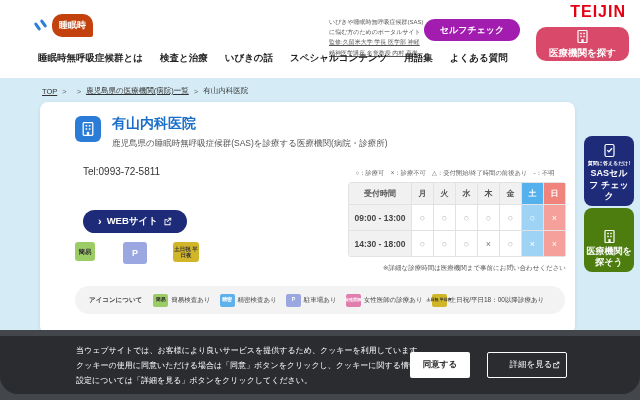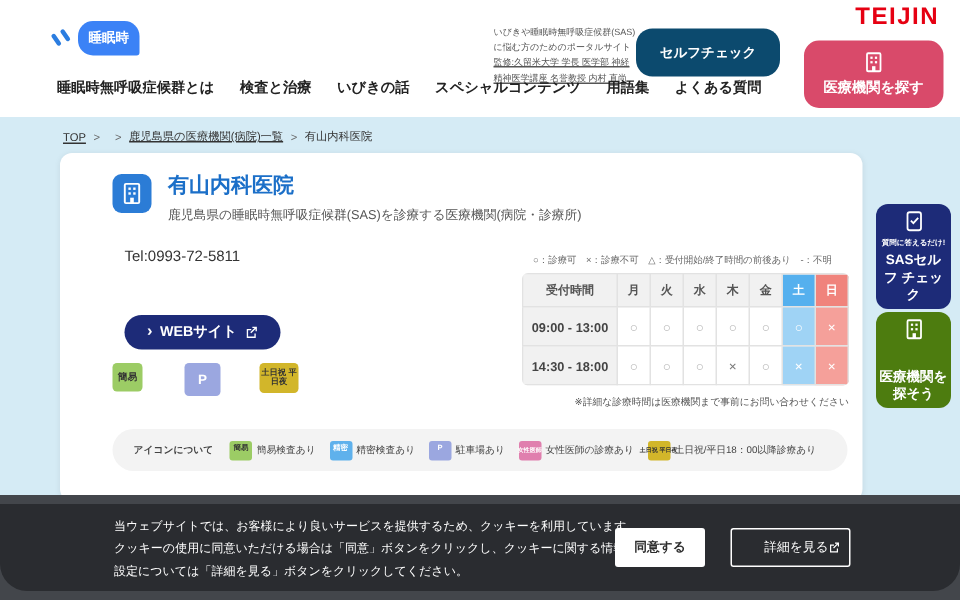--- a/index.html
+++ b/index.html
@@ -7,29 +7,29 @@
   body { font-family:"Liberation Sans","DejaVu Sans",sans-serif; overflow:hidden; }
   .page { position:relative; width:640px; height:400px; background:#d5ebf5; overflow:hidden; }
 
   
   .site-header { position:absolute; top:0; left:0; width:640px; height:78px; background:#fff; z-index:2; }
   .logo { position:absolute; left:36px; top:14px; display:flex; align-items:center; gap:6px; cursor:pointer; }
   .snore { position:relative; width:10px; height:14px; }
   .snore::before, .snore::after { content:""; position:absolute; width:3px; height:9px; border-radius:2px; background:#2b7de0; }
   .snore::before { left:0; top:3px; transform:rotate(-35deg); }
   .snore::after { left:6px; top:0; transform:rotate(-35deg); }
-  .logo-badge { background:#3b82f6; color:#fff; font-size:9px; font-weight:bold; padding:5px 7px; border-radius:10px 10px 2px 10px; }
+  .logo-badge { background:#c2410c; color:#fff; font-size:9px; font-weight:bold; padding:5px 7px; border-radius:10px 10px 2px 10px; }
   .logo-text { color:#1e73d2; font-size:17px; font-weight:800; letter-spacing:.5px; }
   .tagline { position:absolute; left:329px; top:17px; font-size:6px; color:#555; line-height:1.7; width:95px; }
   .tagline-link { text-decoration:underline; cursor:pointer; }
-  .selfcheck-btn { position:absolute; left:424px; top:19px; width:96px; height:32px; border:none; border-radius:11px; background:#0c4a6e; color:#fff; font-size:9px; font-weight:bold; cursor:pointer; }
+  .selfcheck-btn { position:absolute; left:424px; top:19px; width:96px; height:22px; border:none; border-radius:11px; background:#a21caf; color:#fff; font-size:9px; font-weight:bold; cursor:pointer; }
   .teijin { position:absolute; right:14px; top:3px; color:#e60012; font-size:16px; font-weight:900; letter-spacing:1px; }
   .main-nav { position:absolute; left:38px; top:52px; display:flex; gap:17px; }
   .nav-item { font-size:9.5px; font-weight:bold; color:#222; text-decoration:none; cursor:pointer; white-space:nowrap; }
-  .find-btn { position:absolute; right:11px; top:27px; width:93px; height:45px; background:#d94a6a; border:none; border-radius:10px; color:#fff; display:flex; flex-direction:column; align-items:center; justify-content:center; gap:3px; font-size:9.5px; font-weight:bold; cursor:pointer; z-index:3; }
+  .find-btn { position:absolute; right:11px; top:27px; width:93px; height:34px; background:#d94a6a; border:none; border-radius:10px; color:#fff; display:flex; flex-direction:column; align-items:center; justify-content:center; gap:3px; font-size:9.5px; font-weight:bold; cursor:pointer; z-index:3; }
 
   
   .breadcrumb { position:absolute; left:42px; top:86px; font-size:7.5px; color:#444; display:flex; align-items:center; gap:5px; }
   .crumb { text-decoration:underline; color:#333; cursor:pointer; }
   .crumb.current { text-decoration:none; cursor:default; }
   .crumb-sep { color:#666; }
 
   
   .card { position:absolute; left:40px; top:102px; width:535px; height:232px; background:#fff; border-radius:8px; box-shadow:0 1px 4px rgba(0,0,0,.08); }
   .clinic-icon { position:absolute; left:35px; top:14px; width:26px; height:26px; background:#2b7cd6; border-radius:6px; color:#fff; display:flex; align-items:center; justify-content:center; }
@@ -64,21 +64,21 @@
   .sched-note { position:absolute; left:308px; top:162px; width:218px; text-align:right; font-size:6.5px; color:#555; }
 
   
   .legend-bar { position:absolute; left:35px; top:184px; width:490px; height:28px; background:#f3f3f3; border-radius:14px; display:flex; align-items:center; gap:9px; padding:0 14px; font-size:6.5px; color:#444; white-space:nowrap; }
   .legend-item { display:flex; align-items:center; gap:3px; }
   .legend-bar .badge { width:15px; height:13px; font-size:5px; border-radius:2px; }
   .legend-bar .badge.two { font-size:4px; }
   .legend-title { font-weight:bold; margin-right:2px; }
 
   
-  .side-btn { position:absolute; right:6px; width:50px; border:none; border-radius:8px; color:#fff; display:flex; flex-direction:column; align-items:center; justify-content:space-between; gap:2px; cursor:pointer; z-index:3; padding:4px 2px; }
+  .side-btn { position:absolute; right:6px; width:50px; border:none; border-radius:8px; color:#fff; display:flex; flex-direction:column; align-items:center; justify-content:flex-end; gap:2px; cursor:pointer; z-index:3; padding:4px 2px; }
   .side-selfcheck { top:136px; height:70px; background:#1d2b78; }
   .side-find { top:208px; height:64px; background:#4d7c0f; }
   .side-small { font-size:5px; font-weight:bold; }
   .side-label { font-size:9px; font-weight:bold; text-align:center; line-height:1.25; }
 
   
   .footer-bg { position:absolute; left:0; top:330px; width:640px; height:70px; background:#43464b; z-index:4; }
   .cookie { position:absolute; left:0; top:336px; width:640px; height:58px; background:#2a2c30; border-radius:0 0 18px 18px; z-index:5; }
   .cookie-text { position:absolute; left:76px; top:7px; font-size:8px; color:#fff; line-height:15px; }
   .agree-btn { position:absolute; left:410px; top:16px; width:60px; height:26px; background:#fff; color:#2d2d2d; border:none; border-radius:2px; font-size:8.5px; font-weight:bold; cursor:pointer; }

